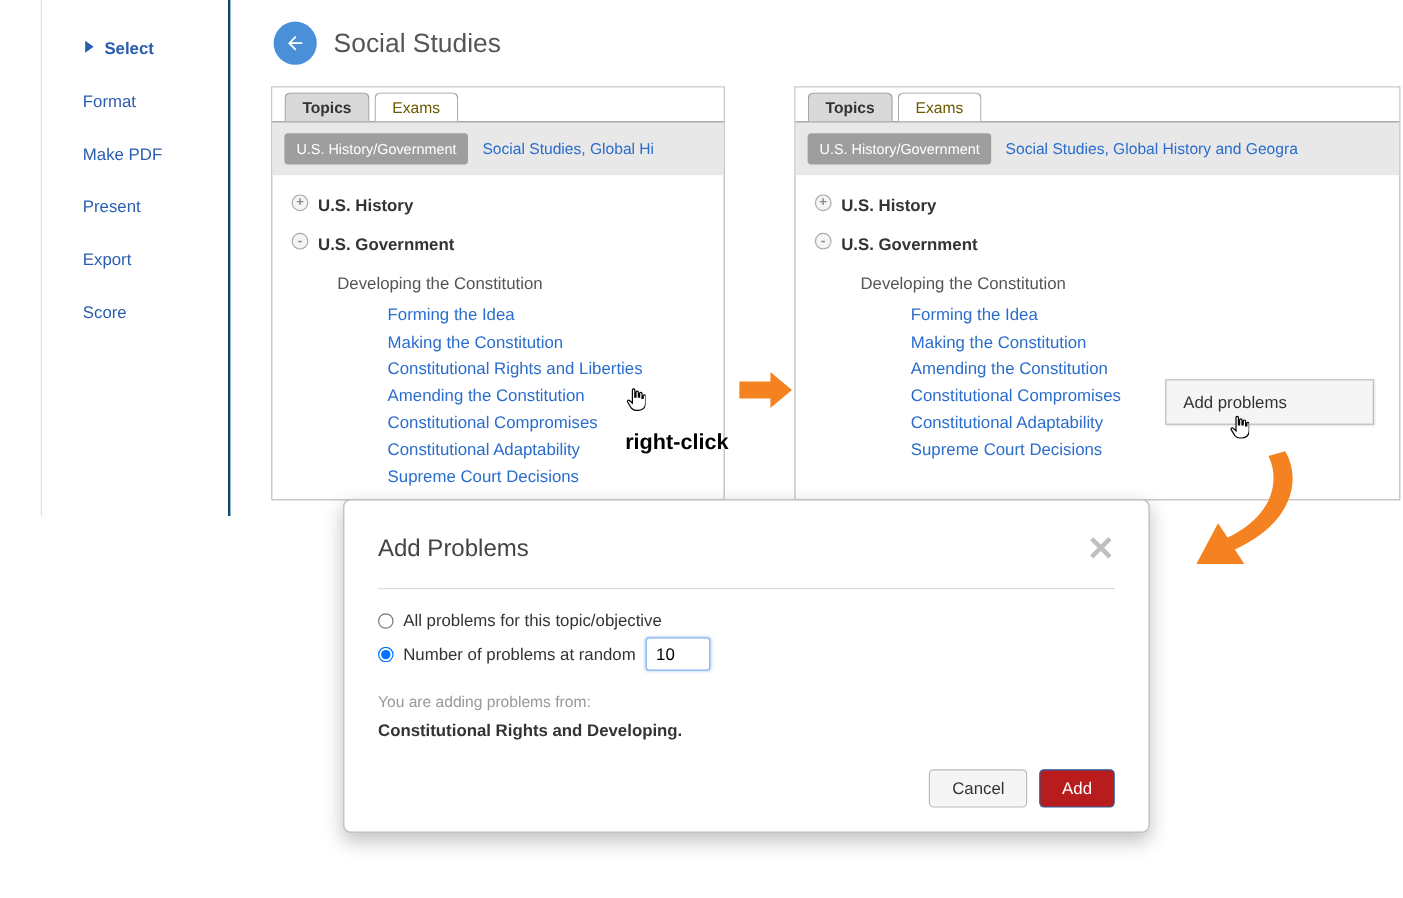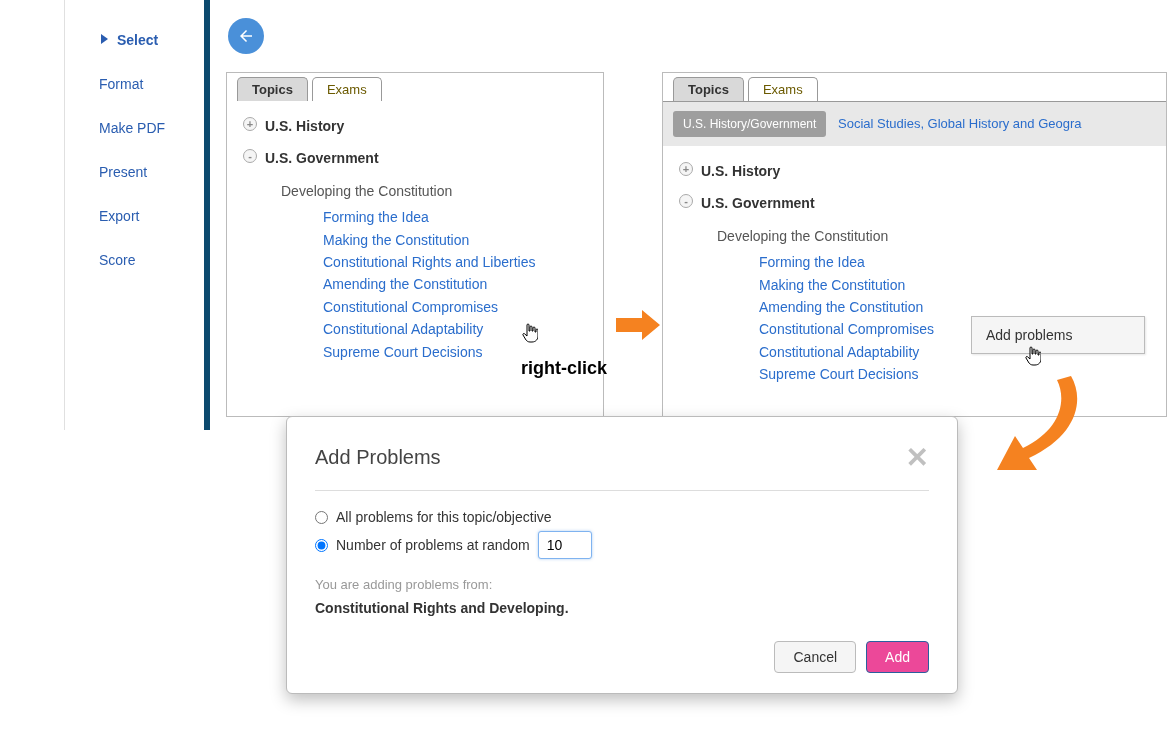--- a/index.html
+++ b/index.html
@@ -10,26 +10,26 @@
     color: #333;
     width: 1169px;
     height: 748px;
     position: relative;
     overflow: hidden;
   }
 
   
   .sidebar {
     position: absolute;
-    left: 64px;
+    left: 34px;
     top: 0;
-    width: 146px;
+    width: 158px;
     height: 430px;
     border-left: 1px solid #e0e0e0;
-    border-right: 6px solid #0c4a6e;
+    border-right: 2px solid #0c4a6e;
     padding-top: 18px;
   }
   .sidebar-item {
     padding: 14px 0 14px 34px;
     font-size: 14px;
     color: #2a5db0;
     cursor: pointer;
     position: relative;
   }
   .sidebar-item.active {
@@ -277,21 +277,21 @@
     padding: 7px 18px;
     font-size: 14px;
     cursor: pointer;
   }
   .btn-cancel {
     background: #f5f5f5;
     border: 1px solid #bbb;
     color: #333;
   }
   .btn-add {
-    background: #ec4899;
+    background: #b91c1c;
     border: 1px solid #2a5f9e;
     color: #fff;
   }
 </style>
 </head>
 <body>
 
 <div class="sidebar">
   <div class="sidebar-item active">
     <span class="marker"></span>
@@ -313,26 +313,31 @@
     <span>Score</span>
   </div>
 </div>
 
 <div class="header">
   <div class="back-circle">
     <svg width="18" height="18" viewBox="0 0 24 24">
       <path d="M20 11H7.83l5.59-5.59L12 4l-8 8 8 8 1.41-1.41L7.83 13H20z"></path>
     </svg>
   </div>
+  <div class="header-title">Social Studies</div>
 </div>
 
 <div class="panel panel-left">
   <div class="tabs">
     <div class="tab active">Topics</div>
     <div class="tab">Exams</div>
+  </div>
+  <div class="subject-bar">
+    <span class="subject-pill">U.S. History/Government</span>
+    <span class="subject-link">Social Studies, Global Hi</span>
   </div>
   <div class="tree">
     <div class="tree-root">
       <span class="tree-toggle">+</span>
       <span>U.S. History</span>
     </div>
     <div class="tree-root">
       <span class="tree-toggle">-</span>
       <span>U.S. Government</span>
     </div>

